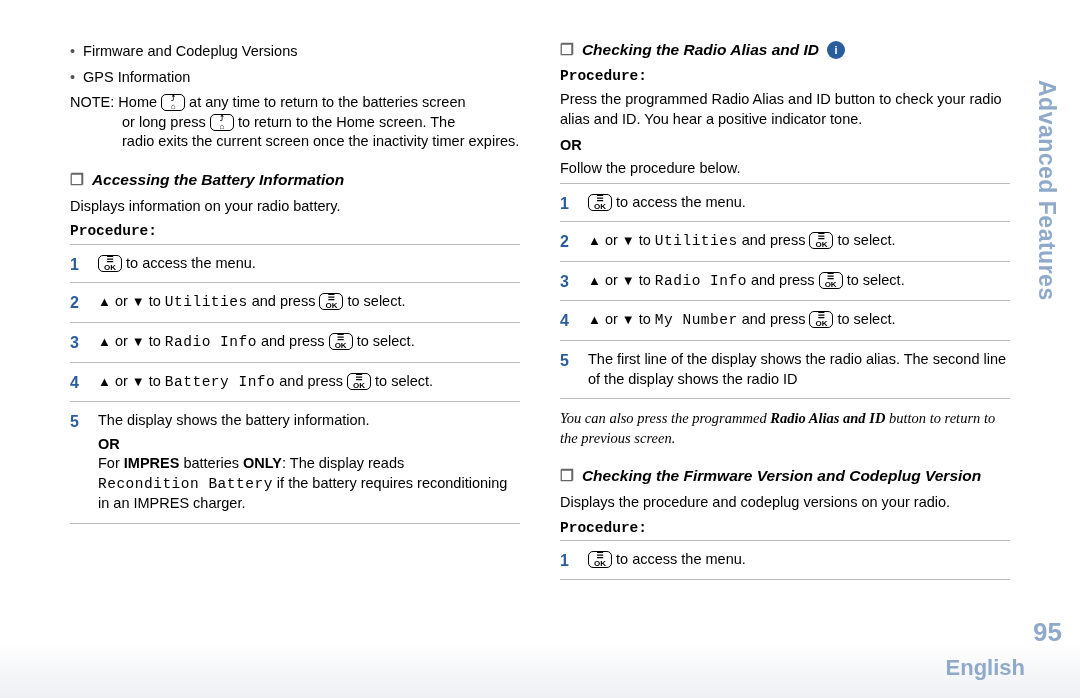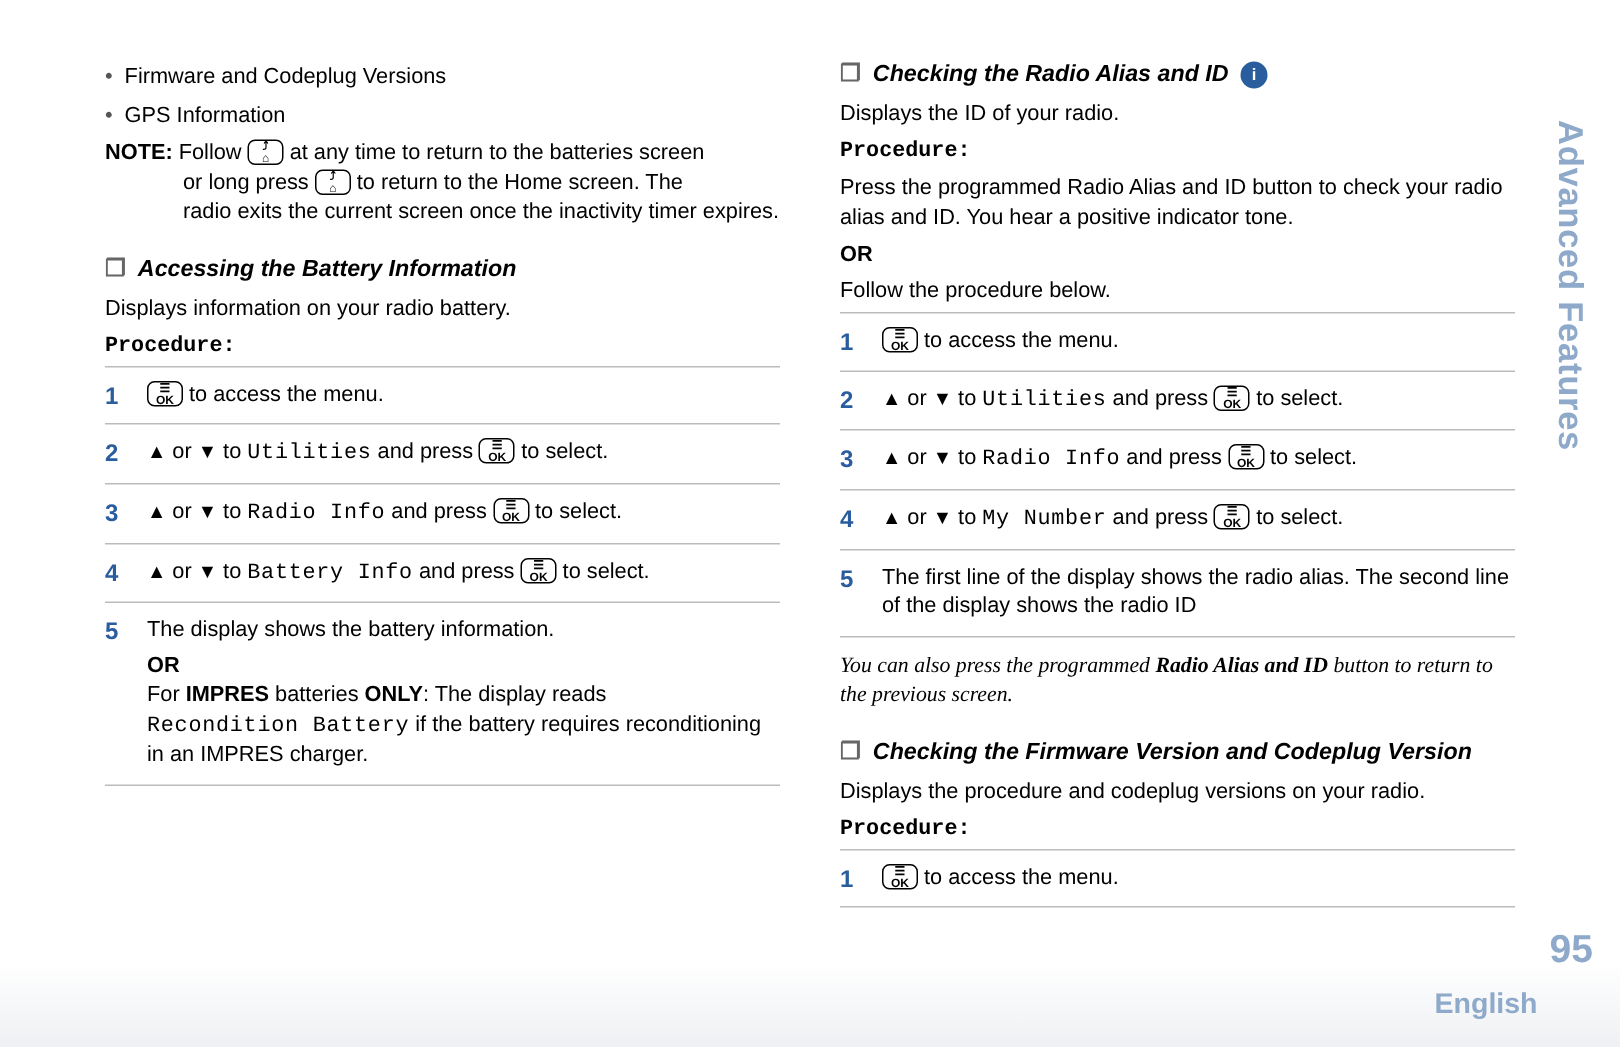--- a/index.html
+++ b/index.html
@@ -30,36 +30,36 @@
     right: 18px; top: 80px;
     writing-mode: vertical-rl;
     font-size: 23px;
     font-weight: bold;
     color: #8ea9c9;
     letter-spacing: 0.5px;
   }
   .lang {
     position: absolute;
     right: 55px; bottom: 15px;
-    font-size: 19px; font-weight: bold;
+    font-size: 22px; font-weight: bold;
     color: #8ea9c9;
   }
   .page-num {
     position: absolute;
     right: 18px; bottom: 48px;
     font-size: 26px; font-weight: bold;
     color: #8ea9c9;
   }
   .bullet {
     display: flex; gap: 8px;
     margin: 2px 0 6px 0;
   }
   .bullet .dot { color:#555; }
   .note-row { margin: 6px 0 0 0; }
-  .note-label { font-weight: bold; }
+  .note-label { font-weight: normal; }
   .note-indent { margin-left: 52px; }
   .sub-heading {
     font-weight: bold; font-style: italic;
     font-size: 15.5px;
     margin: 18px 0 6px 0;
     display: flex; align-items: center; gap: 8px;
   }
   .sub-heading .book {
     font-style: normal;
     color: #666;
@@ -127,21 +127,21 @@
         <span>Firmware and Codeplug Versions</span>
       </div>
       <div class="bullet">
         <span class="dot">•</span>
         <span>GPS Information</span>
       </div>
 
       <div class="note-row">
         <span class="note-label">NOTE:</span>
         <span>
-          <span>Follow </span><span class="key"><span class="kline">⤴</span><span class="kline">⌂</span></span><span> at any time to return to the batteries screen</span>
+          <span>Home </span><span class="key"><span class="kline">⤴</span><span class="kline">⌂</span></span><span> at any time to return to the batteries screen</span>
         </span>
         <div class="note-indent">
           <span>or long press </span><span class="key"><span class="kline">⤴</span><span class="kline">⌂</span></span><span> to return to the Home screen. The</span>
         </div>
         <div class="note-indent">radio exits the current screen once the inactivity timer expires.</div>
       </div>
 
       <div class="sub-heading">
         <span class="book">❐</span>
         <span>Accessing the Battery Information</span>
@@ -171,21 +171,20 @@
       </ol>
     </div>
 
     <div class="col">
 
       <div class="sub-heading" style="margin-top:0">
         <span class="book">❐</span>
         <span>Checking the Radio Alias and ID</span>
         <span class="mini-icon">i</span>
       </div>
-      <p>Displays the ID of your radio.</p>
       <div class="proc-label">Procedure:</div>
       <p>Press the programmed Radio Alias and ID button to check your radio alias and ID. You hear a positive indicator tone.</p>
       <span class="or-bold">OR</span>
       <p>Follow the procedure below.</p>
 
       <ol class="steps">
         <li>
           <span class="key"><span class="kline">☰</span><span class="kline">OK</span></span><span> to access the menu.</span>
         </li>
         <li>

